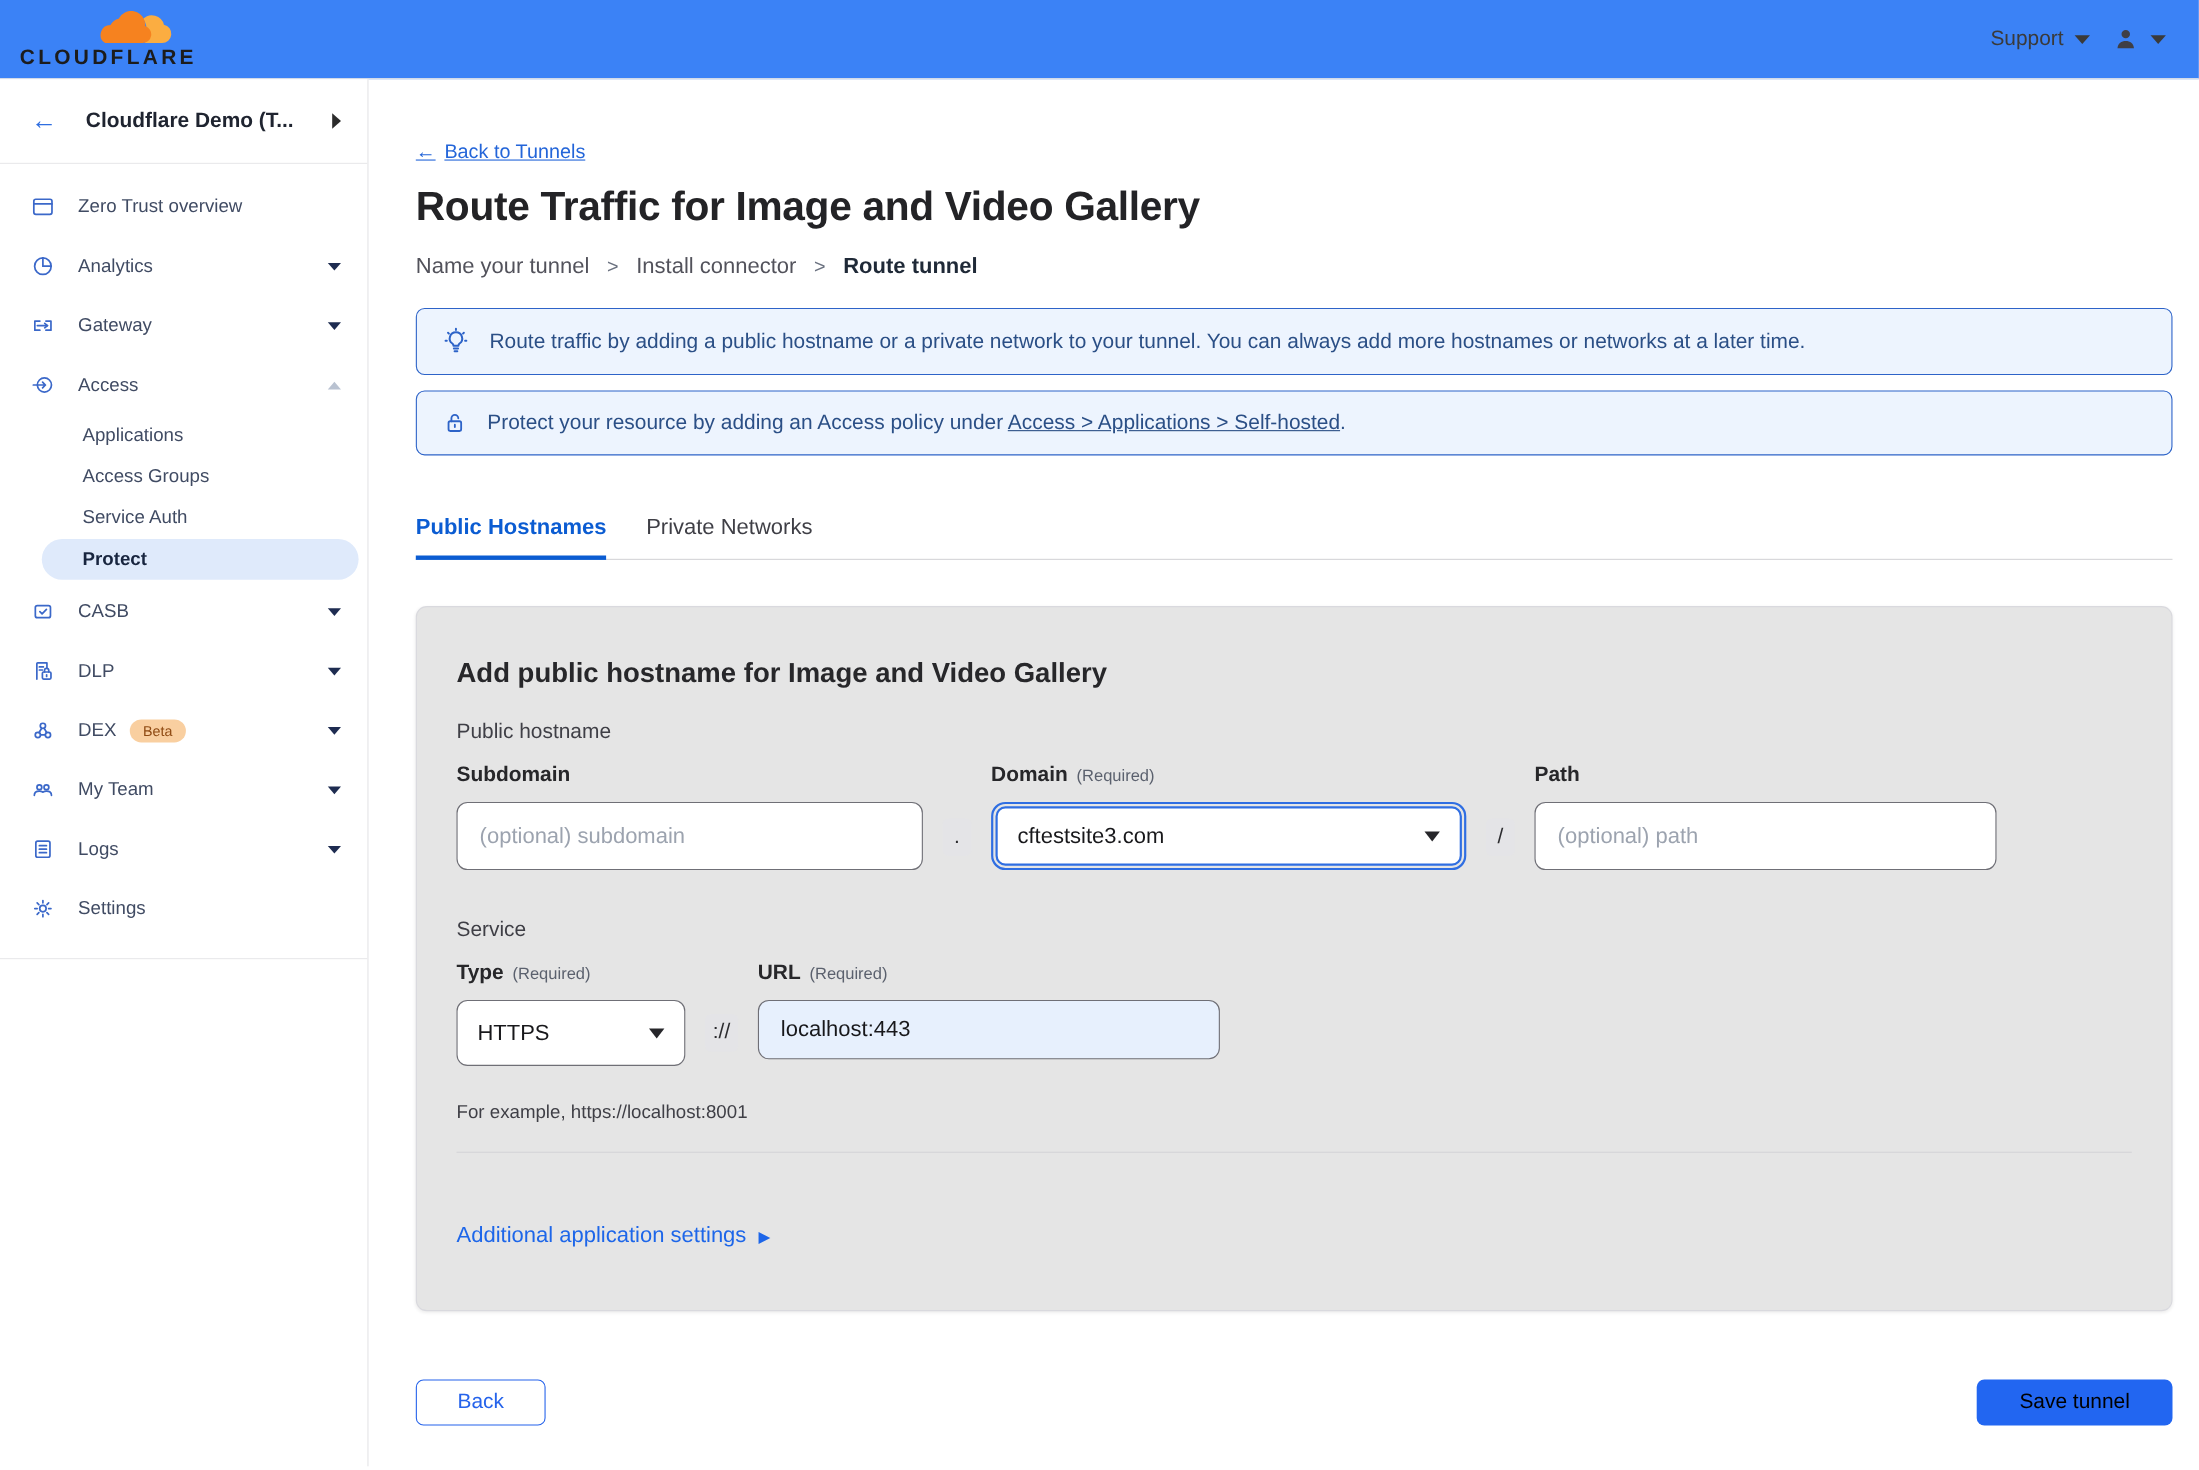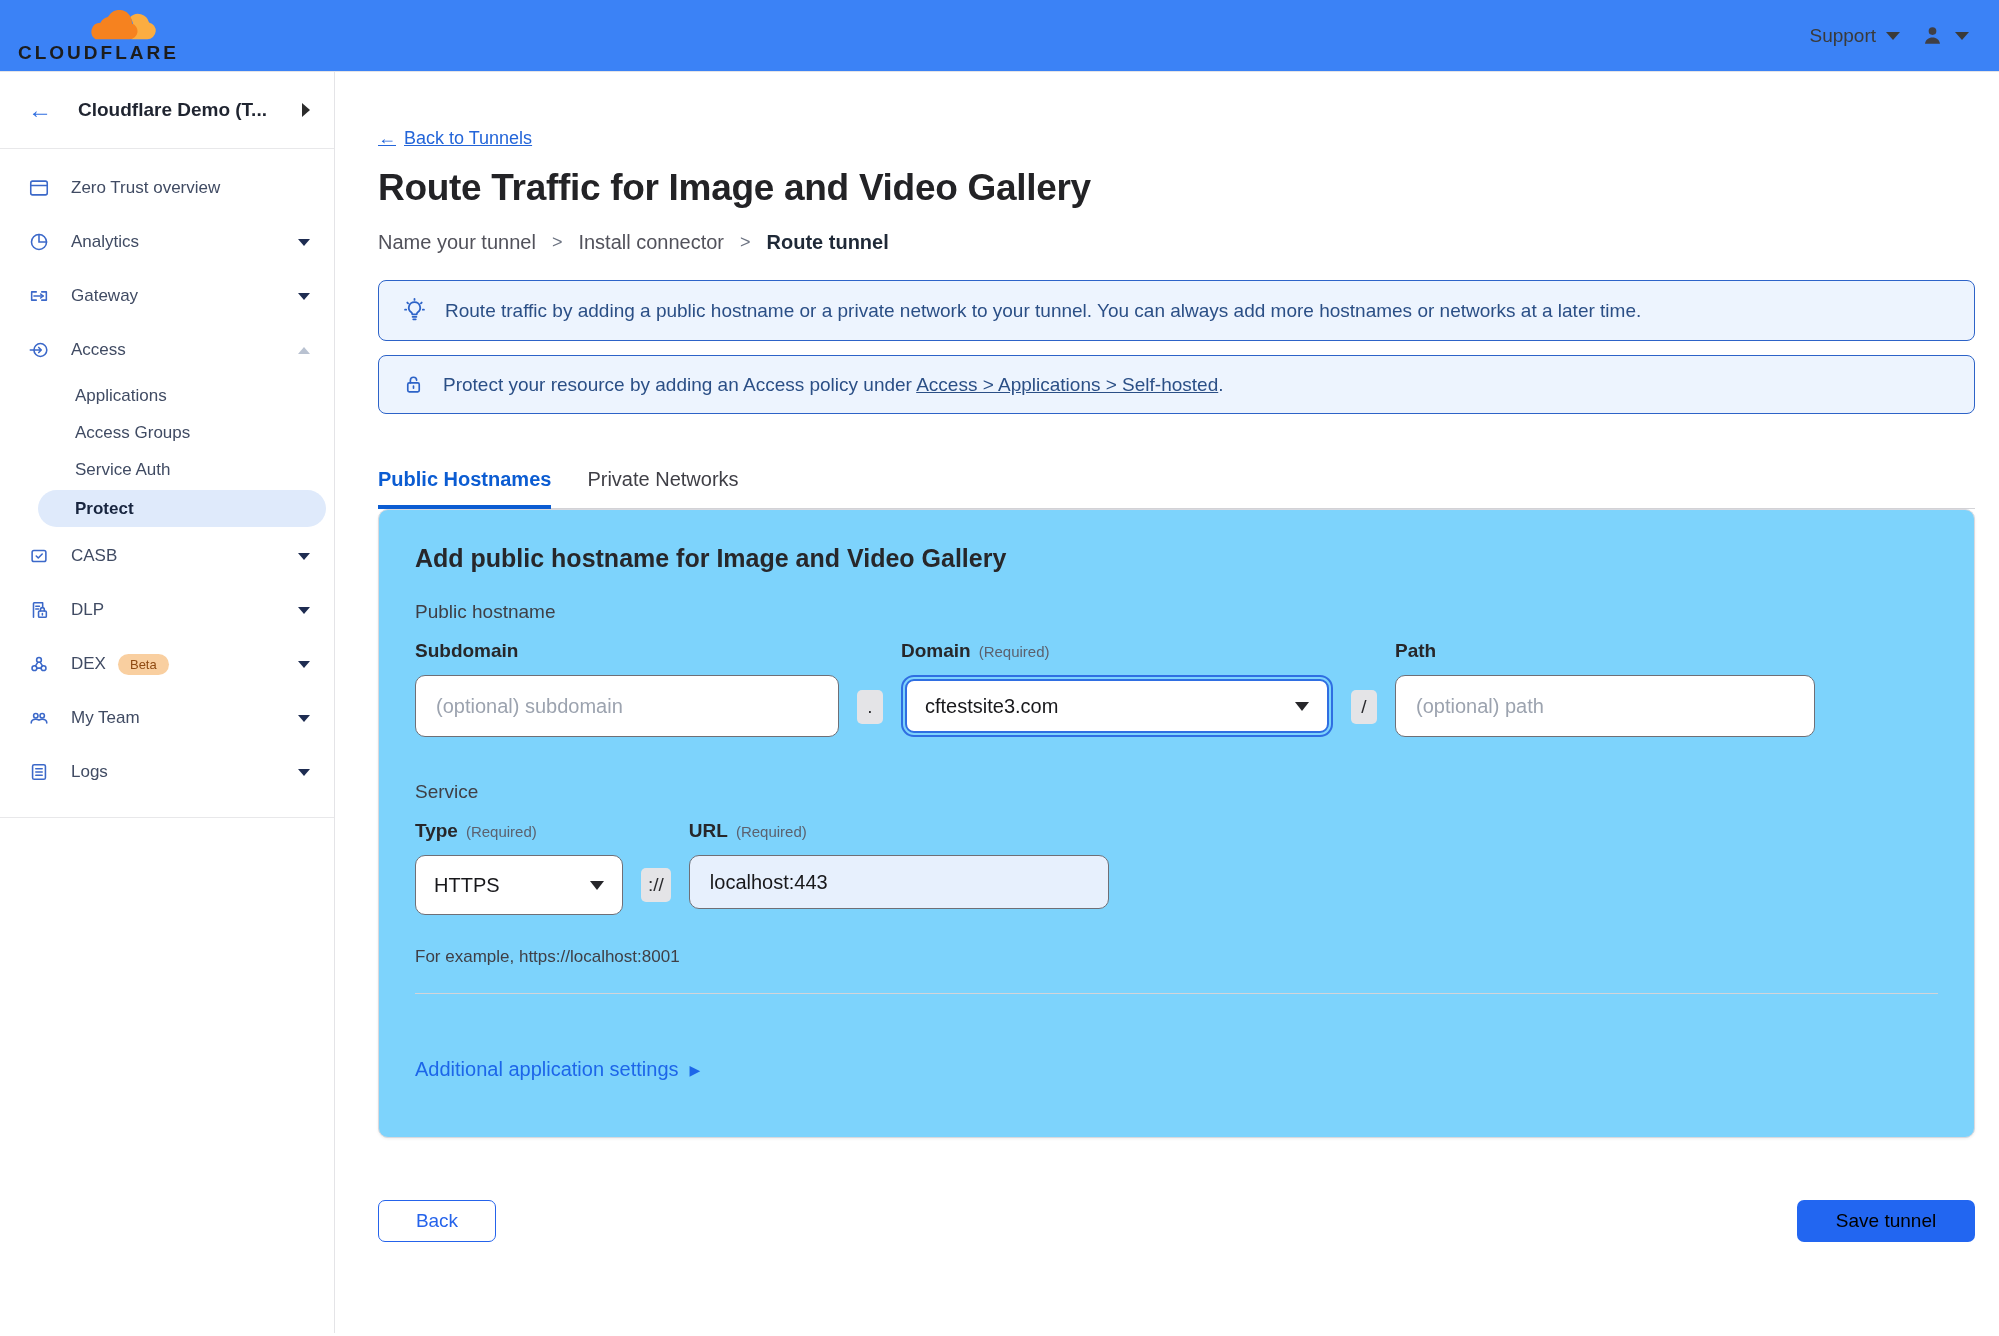--- a/index.html
+++ b/index.html
@@ -42,21 +42,21 @@
 
   .banner { display:flex; align-items:center; gap:17px; margin-top:26px; background:#edf4fe; border:1.5px solid #2d63c8; border-radius:8px; padding:16px 22px; font-size:19px; color:#2b4f86; }
   .banner + .banner { margin-top:14px; }
   .banner a { color:#2b4f86; text-decoration:underline; cursor:pointer; }
   .banner svg { flex:none; }
 
   .tabs { display:flex; gap:36px; margin-top:54px; border-bottom:1px solid #d4d4d8; }
   .tab { font-size:20px; padding-bottom:14px; border-bottom:4px solid transparent; margin-bottom:-1px; color:#3f3f46; cursor:pointer; }
   .tab.active { color:#0b5cd2; font-weight:700; border-bottom-color:#0b5cd2; }
 
-  .card { border:1px solid #d9d9de; border-radius:10px; box-shadow:0 1px 3px rgba(0,0,0,.07); padding:34px 36px 56px; background:#7dd3fc; }
+  .card { margin-top:42px; border:1px solid #d9d9de; border-radius:10px; box-shadow:0 1px 3px rgba(0,0,0,.07); padding:46px 36px 56px; background:#e5e5e5; }
   .card h2 { font-size:25px; font-weight:700; color:#27272a; }
   .section-label { margin-top:28px; font-size:19px; color:#3f3f46; }
   .fields-row { display:flex; gap:18px; margin-top:14px; }
   .field { display:flex; flex-direction:column; }
   .field-label { font-size:19px; font-weight:700; color:#27272a; height:28px; display:flex; align-items:center; gap:8px; }
   .required { font-size:15px; font-weight:400; color:#5b616e; }
   .text-input { height:62px; border:1.5px solid #6f6f76; border-radius:10px; padding:0 20px; font-size:20px; font-family:inherit; color:#18181b; outline:none; background:#fff; }
   .text-input::placeholder { color:#9ca3af; }
   .w-sub { width:424px; } .w-path { width:420px; }
   .chip-sep { align-self:flex-end; margin-bottom:13px; background:#e4e4e7; border-radius:5px; min-width:26px; height:34px; display:flex; align-items:center; justify-content:center; font-size:19px; color:#2b2b2e; padding:0 7px; }
@@ -220,20 +220,29 @@
         <span class="nav-icon">
           <svg width="22" height="22" viewBox="0 0 24 24" fill="none" stroke="#3b68c9" stroke-width="1.7" stroke-linecap="round">
               <rect x="5" y="4" width="14" height="16" rx="1.8"></rect>
               <path d="M8.5 8.5h7M8.5 12h7M8.5 15.5h7"></path>
             </svg>
         </span>
         <span class="nav-label">Logs</span>
         <span class="nav-chev"></span>
       </div>
 
+      <div class="nav-row">
+        <span class="nav-icon">
+          <svg width="22" height="22" viewBox="0 0 24 24" fill="none" stroke="#3b68c9" stroke-width="1.7" stroke-linecap="round">
+              <circle cx="12" cy="12" r="3.2"></circle>
+              <path d="M12 4v2.3M12 17.7V20M4 12h2.3M17.7 12H20M6.3 6.3l1.7 1.7M16 16l1.7 1.7M17.7 6.3 16 8M8 16l-1.7 1.7"></path>
+            </svg>
+        </span>
+        <span class="nav-label">Settings</span>
+      </div>
 
     </div>
   </div>
 
   <div class="main">
 
     <a class="back-link">
       <span>←</span>
       <span>Back to Tunnels</span>
     </a>

